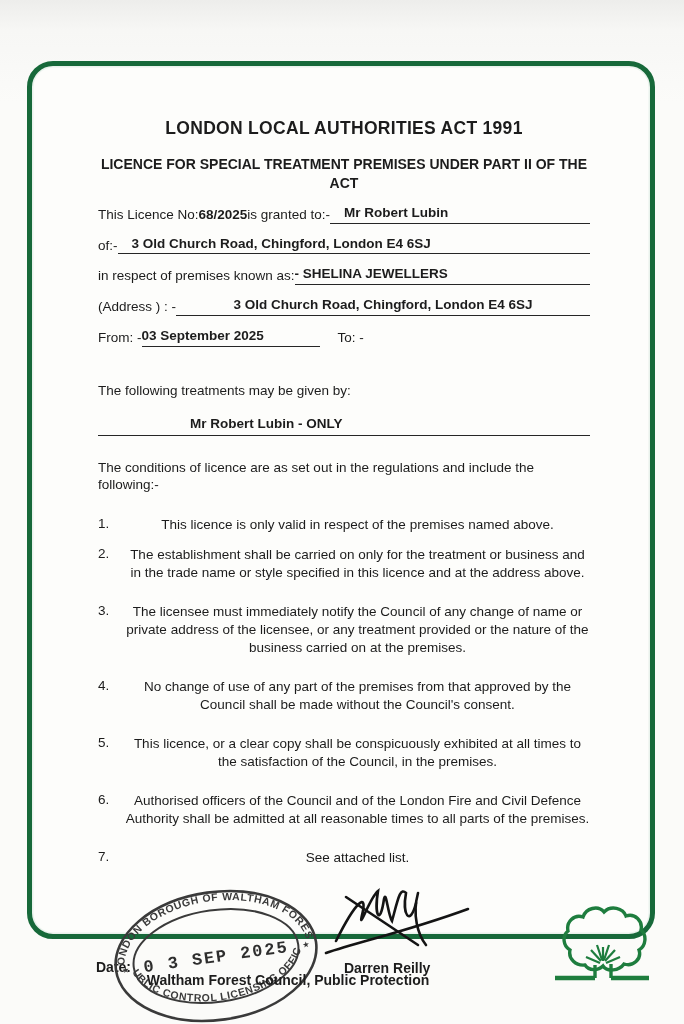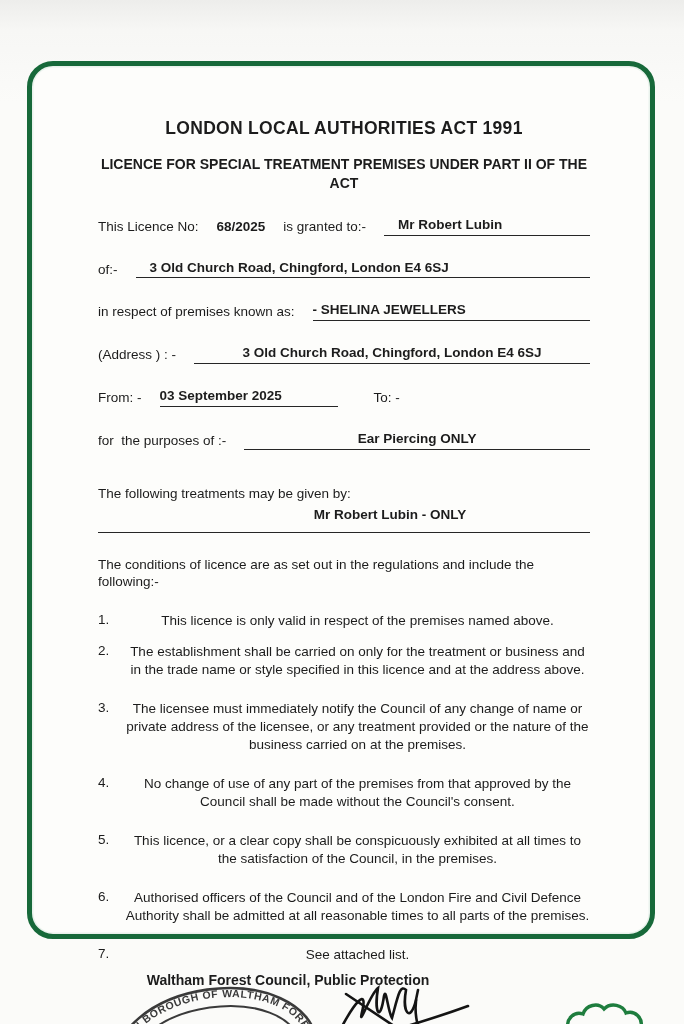--- a/index.html
+++ b/index.html
@@ -16,30 +16,30 @@
     border:5px solid #17693a;border-radius:26px;
     box-shadow:inset 0 0 0 1.5px #e9f2ec;
     background:#fdfdfb;
   }
   .content{
     position:absolute;left:98px;top:118px;width:492px;
     font-size:13.5px;line-height:1.25;
   }
   .title{font-size:17.5px;font-weight:700;text-align:center;letter-spacing:.3px;}
   .subtitle{margin-top:15px;font-size:14px;font-weight:700;text-align:center;line-height:1.35;}
-  .row{display:flex;align-items:flex-end;margin-top:24px;gap:18px;white-space:nowrap;}
+  .row{display:flex;align-items:flex-end;margin-top:12px;gap:0;white-space:nowrap;}
   .lbl{font-weight:400;}
   .b{font-weight:700;}
   .ul{border-bottom:1.6px solid #262626;padding-bottom:1px;}
   .fill{flex:1;min-width:0;}
   .pad-l{padding-left:14px;}
   .center{text-align:center;}
   .fixed-w{width:178px;text-align:left;}
   .treat-lbl{margin-top:36px;}
-  .treat-line{margin-top:4px;padding-left:92px;padding-bottom:8px;border-bottom:1.6px solid #262626;text-align:center;}
+  .treat-line{margin-top:16px;padding-left:92px;padding-bottom:2px;border-bottom:1.6px solid #262626;}
   .cond-intro{margin-top:24px;}
   .conds{margin-top:22px;}
   .cond{display:flex;margin-bottom:13px;}
   .cond.sp{margin-top:21px;}
   .cond-num{width:27px;flex:0 0 27px;}
   .cond-text{flex:1;line-height:1.33;text-align:center;}
   .signoff{position:relative;height:168px;margin-top:16px;}
   .date-label{position:absolute;left:-2px;top:76px;font-weight:700;font-size:14px;}
   .stamp{position:absolute;left:12px;top:2px;}
   .signature{position:absolute;left:224px;top:-8px;}
@@ -82,24 +82,20 @@
       <span class="lbl">(Address ) : -</span>
       <span class="fill ul b center">3 Old Church Road, Chingford, London E4 6SJ</span>
     </div>
 
     <div class="row">
       <span class="lbl">From: -</span>
       <span class="ul b fixed-w">03 September 2025</span>
       <span class="lbl" style="margin-left:18px;">To: -</span>
     </div>
 
-    <div class="row">
-      <span class="lbl" style="white-space:pre;">for  the purposes of :-</span>
-      <span class="fill ul b center">Ear Piercing ONLY</span>
-    </div>
 
     <div class="treat-lbl">The following treatments may be given by:</div>
     <div class="treat-line b">Mr Robert Lubin - ONLY</div>
 
     <div class="cond-intro">The conditions of licence are as set out in the regulations and include the following:-</div>
 
     <div class="conds">
         <div class="cond">
           <div class="cond-num">1.</div>
           <div class="cond-text">This licence is only valid in respect of the premises named above.</div>

